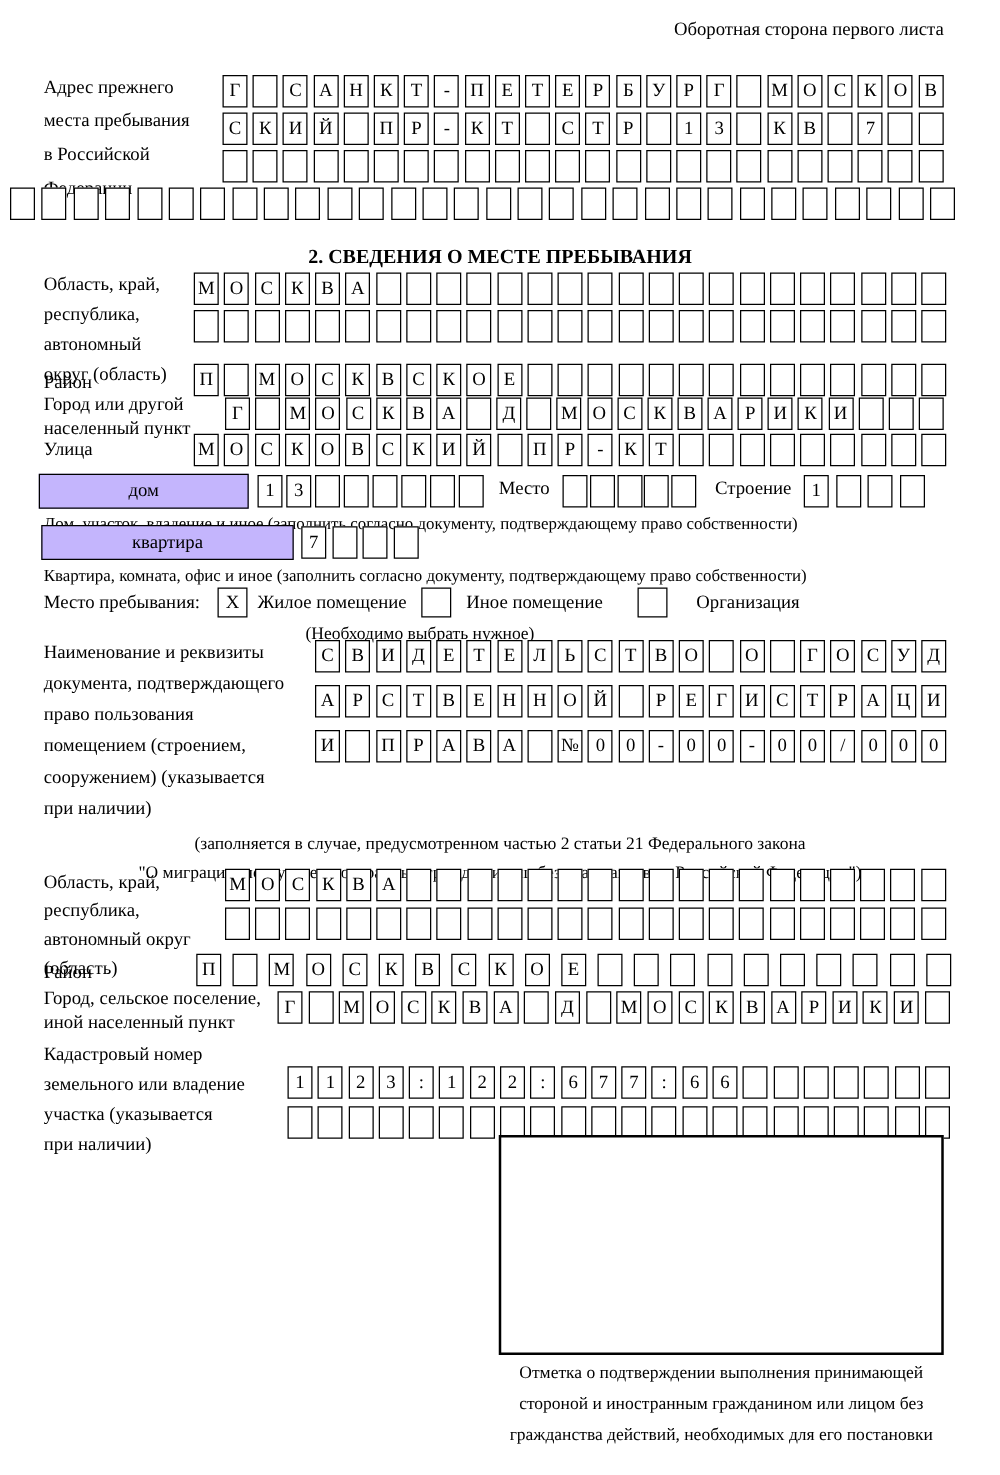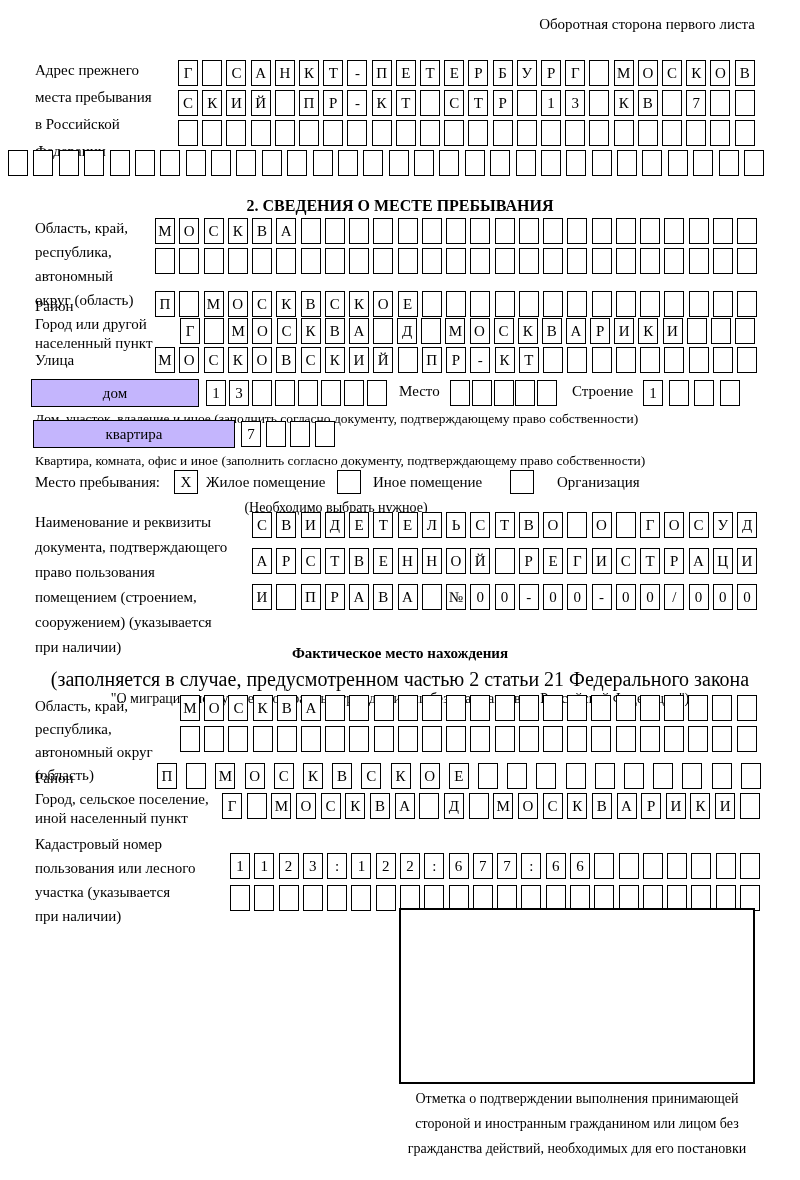--- a/index.html
+++ b/index.html
@@ -406,22 +406,21 @@
       <div class="cell">0</div>
       <div class="cell">-</div>
       <div class="cell">0</div>
       <div class="cell">0</div>
       <div class="cell">/</div>
       <div class="cell">0</div>
       <div class="cell">0</div>
       <div class="cell">0</div>
     </div>
 
-  <div class="ctr bold" style="top:645px;font-size:15px;">Фактическое место нахождения</div>
-  <div class="ctr" style="top:668px;font-size:20px;">(заполняется в случае, предусмотренном частью 2 статьи 21 Федерального закона</div>
+  <div class="ctr" style="top:668px;font-size:14px;">(заполняется в случае, предусмотренном частью 2 статьи 21 Федерального закона</div>
   <div class="ctr" style="top:691px;font-size:14px;">"О миграционном учете иностранных граждан и лиц без гражданства в Российской Федерации")</div>
 
   <div class="lbl" style="left:35px;top:698px;">Область, край,</div>
   <div class="lbl" style="left:35px;top:721px;">республика,</div>
   <div class="lbl" style="left:35px;top:744px;">автономный округ</div>
   <div class="lbl" style="left:35px;top:767px;">(область)</div>
   <div class="grid" style="left:180px;top:695px;width:577px;">
       <div class="cell">М</div>
       <div class="cell">О</div>
       <div class="cell">С</div>
@@ -520,21 +519,21 @@
       <div class="cell">В</div>
       <div class="cell">А</div>
       <div class="cell">Р</div>
       <div class="cell">И</div>
       <div class="cell">К</div>
       <div class="cell">И</div>
       <div class="cell"></div>
     </div>
 
   <div class="lbl" style="left:35px;top:836px;">Кадастровый номер</div>
-  <div class="lbl" style="left:35px;top:860px;">пользования или лесного</div>
+  <div class="lbl" style="left:35px;top:860px;">земельного или владение</div>
   <div class="lbl" style="left:35px;top:884px;">участка (указывается</div>
   <div class="lbl" style="left:35px;top:908px;">при наличии)</div>
   <div class="grid" style="left:230px;top:853px;width:530px;">
       <div class="cell">1</div>
       <div class="cell">1</div>
       <div class="cell">2</div>
       <div class="cell">3</div>
       <div class="cell">:</div>
       <div class="cell">1</div>
       <div class="cell">2</div>

